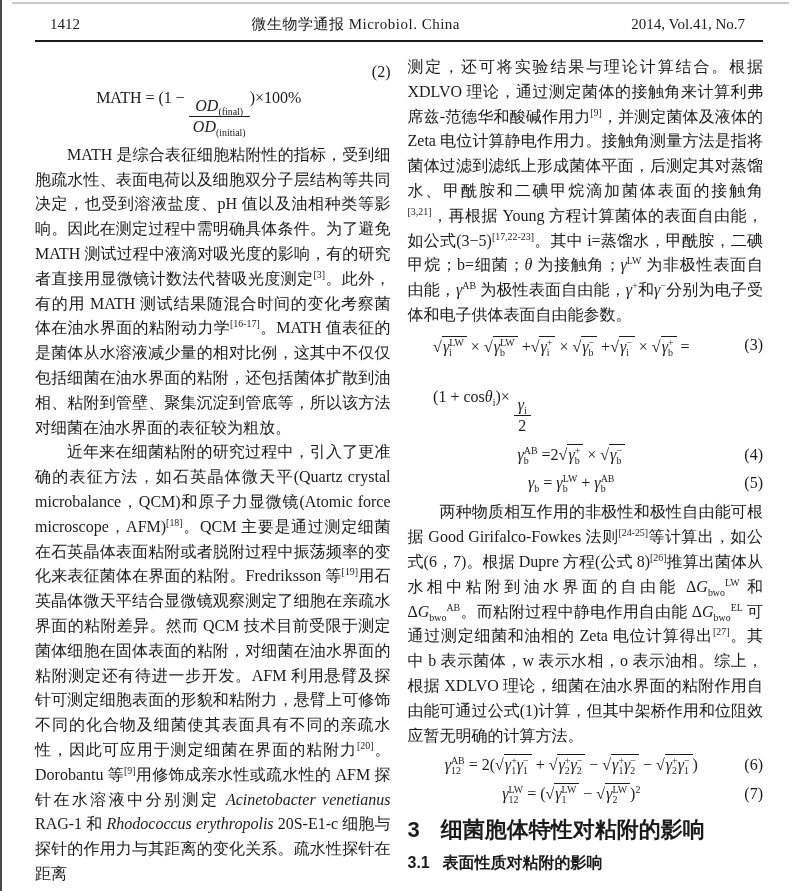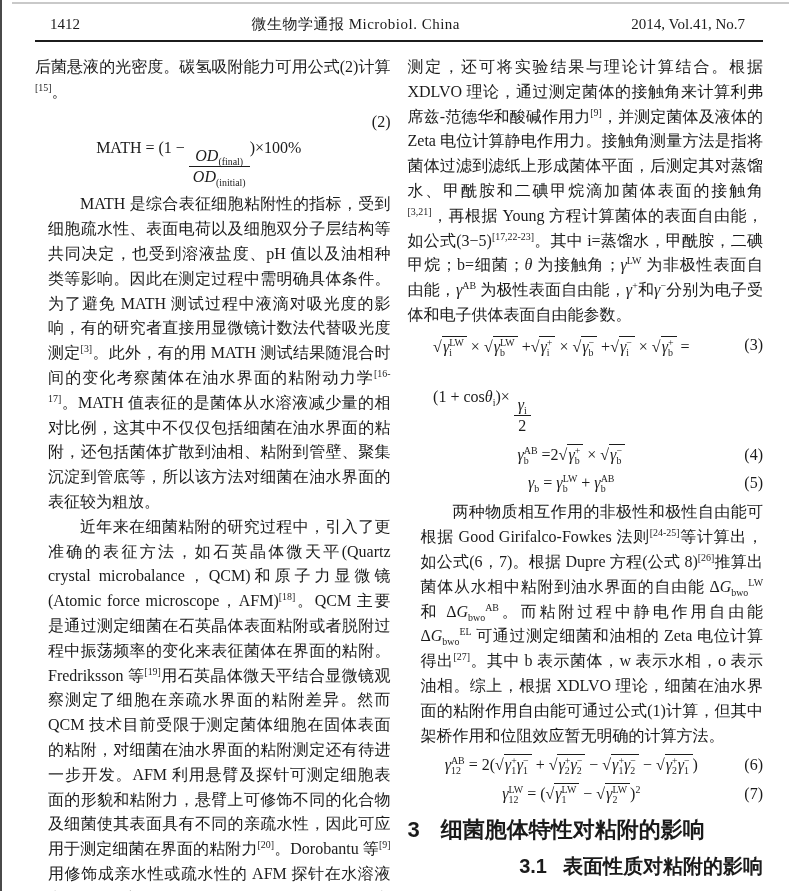--- a/index.html
+++ b/index.html
@@ -13,21 +13,21 @@
   .page{padding:11px 0 0 0;}
   .header{
     display:flex;justify-content:space-between;align-items:flex-end;
     padding:2px 49px 0 50px;font-size:15px;line-height:22px;
   }
   .header .center{letter-spacing:0.5px;}
   .header-rule{border:0;border-top:2px solid #1c1c1c;margin:5px 31px 0 35px;}
   .columns{display:flex;gap:17px;padding:0 31px 0 35px;margin-top:13px;}
   .col{flex:1;font-size:16px;line-height:24.8px;text-align:justify;}
   p.para{margin:0;}
-  p.para.indent{text-indent:2em;margin-left:13px;}
+  p.para.indent{text-indent:2em;}
   sup{font-size:0.62em;line-height:0;vertical-align:super;}
   sub{font-size:0.62em;line-height:0;vertical-align:sub;}
   i{font-style:italic;}
   
   .formula{display:flex;align-items:flex-start;margin:6px 0;line-height:1.35;font-size:16px;}
   .fbody{flex:1;text-align:center;}
   .fbody.left{text-align:left;padding-left:1.6em;}
   .fbody .fline{display:block;margin:2px 0;}
   .fnum{min-width:28px;text-align:right;}
   .frac{display:inline-block;vertical-align:middle;text-align:center;line-height:1.15;}
@@ -35,39 +35,38 @@
   .frac .den{display:block;padding:1px 4px 0;}
   .sqrt{white-space:nowrap;}
   .sqrt .rad{border-top:1px solid #1b1b1b;padding:1px 3px 0 1px;}
   .ss{display:inline-block;vertical-align:-0.42em;line-height:1.02;font-size:0.62em;text-align:left;font-style:normal;}
   .ss .t,.ss .b{display:block;}
   
   .heading{font-family:"Liberation Sans","DejaVu Sans",sans-serif;font-weight:bold;
     font-size:22px;text-align:left;margin:10px 0 2px;line-height:1.4;}
   .heading .hnum{margin-right:0.95em;}
   .subheading{font-family:"Liberation Sans","DejaVu Sans",sans-serif;font-weight:bold;
-    font-size:20px;text-align:right;margin:6px 0 0;line-height:1.4;}
+    font-size:16px;text-align:left;margin:6px 0 0;line-height:1.4;}
   .subheading .hnum{margin-right:0.8em;}
 </style>
 </head>
 <body>
 
 <div class="scan-edge-left"></div>
 <div class="scan-edge-top"></div>
 
 <div class="page">
   <div class="header">
     <span class="pageno">1412</span>
     <span class="center">微生物学通报  Microbiol. China</span>
     <span class="issue">2014, Vol.41, No.7</span>
   </div>
   <hr class="header-rule">
   <div class="columns">
     <div class="col">
-        <p class="para">后菌悬液的光密度。碳氢吸附能力可用公式(2)计算<sup>[15]</sup>。</p>
         <div class="formula">
           <span class="fbody">MATH = (1 − <span class="frac"><span class="num"><i>OD</i><sub>(final)</sub></span><span class="den"><i>OD</i><sub>(initial)</sub></span></span>)×100%</span>
           <span class="fnum">(2)</span>
         </div>
         <p class="para indent">MATH 是综合表征细胞粘附性的指标，受到细胞疏水性、表面电荷以及细胞双分子层结构等共同决定，也受到溶液盐度、pH 值以及油相种类等影响。因此在测定过程中需明确具体条件。为了避免 MATH 测试过程中液滴对吸光度的影响，有的研究者直接用显微镜计数法代替吸光度测定<sup>[3]</sup>。此外，有的用 MATH 测试结果随混合时间的变化考察菌体在油水界面的粘附动力学<sup>[16-17]</sup>。MATH 值表征的是菌体从水溶液减少量的相对比例，这其中不仅仅包括细菌在油水界面的粘附，还包括菌体扩散到油相、粘附到管壁、聚集沉淀到管底等，所以该方法对细菌在油水界面的表征较为粗放。</p>
         <p class="para indent">近年来在细菌粘附的研究过程中，引入了更准确的表征方法，如石英晶体微天平(Quartz crystal microbalance，QCM)和原子力显微镜(Atomic force microscope，AFM)<sup>[18]</sup>。QCM 主要是通过测定细菌在石英晶体表面粘附或者脱附过程中振荡频率的变化来表征菌体在界面的粘附。Fredriksson 等<sup>[19]</sup>用石英晶体微天平结合显微镜观察测定了细胞在亲疏水界面的粘附差异。然而 QCM 技术目前受限于测定菌体细胞在固体表面的粘附，对细菌在油水界面的粘附测定还有待进一步开发。AFM 利用悬臂及探针可测定细胞表面的形貌和粘附力，悬臂上可修饰不同的化合物及细菌使其表面具有不同的亲疏水性，因此可应用于测定细菌在界面的粘附力<sup>[20]</sup>。Dorobantu 等<sup>[9]</sup>用修饰成亲水性或疏水性的 AFM 探针在水溶液中分别测定 <i>Acinetobacter venetianus</i> RAG-1 和 <i>Rhodococcus erythropolis</i> 20S-E1-c 细胞与探针的作用力与其距离的变化关系。疏水性探针在距离</p>
       </div>
     <div class="col">
         <p class="para">测定，还可将实验结果与理论计算结合。根据 XDLVO 理论，通过测定菌体的接触角来计算利弗席兹-范德华和酸碱作用力<sup>[9]</sup>，并测定菌体及液体的 Zeta 电位计算静电作用力。接触角测量方法是指将菌体过滤到滤纸上形成菌体平面，后测定其对蒸馏水、甲酰胺和二碘甲烷滴加菌体表面的接触角<sup>[3,21]</sup>，再根据 Young 方程计算菌体的表面自由能，如公式(3−5)<sup>[17,22-23]</sup>。其中 i=蒸馏水，甲酰胺，二碘甲烷；b=细菌；<i>θ</i> 为接触角；<i>γ</i><sup>LW</sup> 为非极性表面自由能，<i>γ</i><sup>AB</sup> 为极性表面自由能，<i>γ</i><sup>+</sup>和<i>γ</i><sup>−</sup>分别为电子受体和电子供体表面自由能参数。</p>
         <div class="formula">

